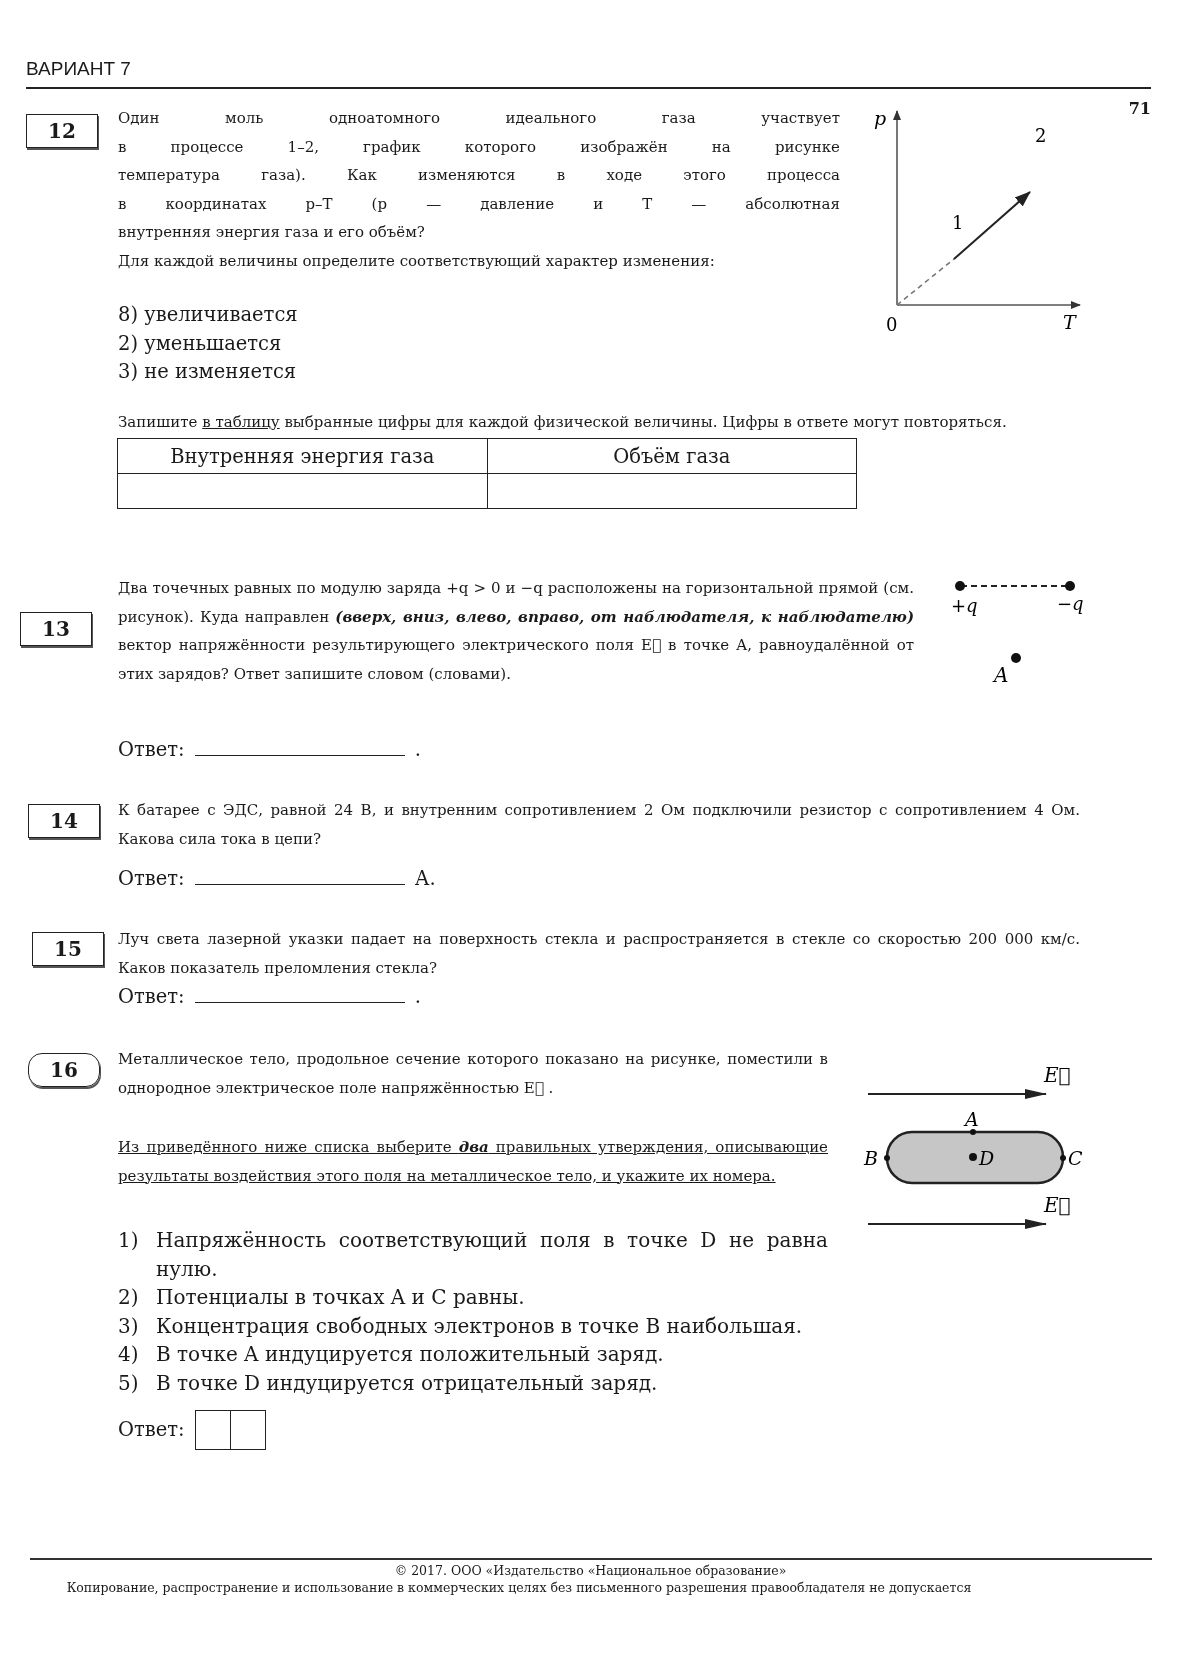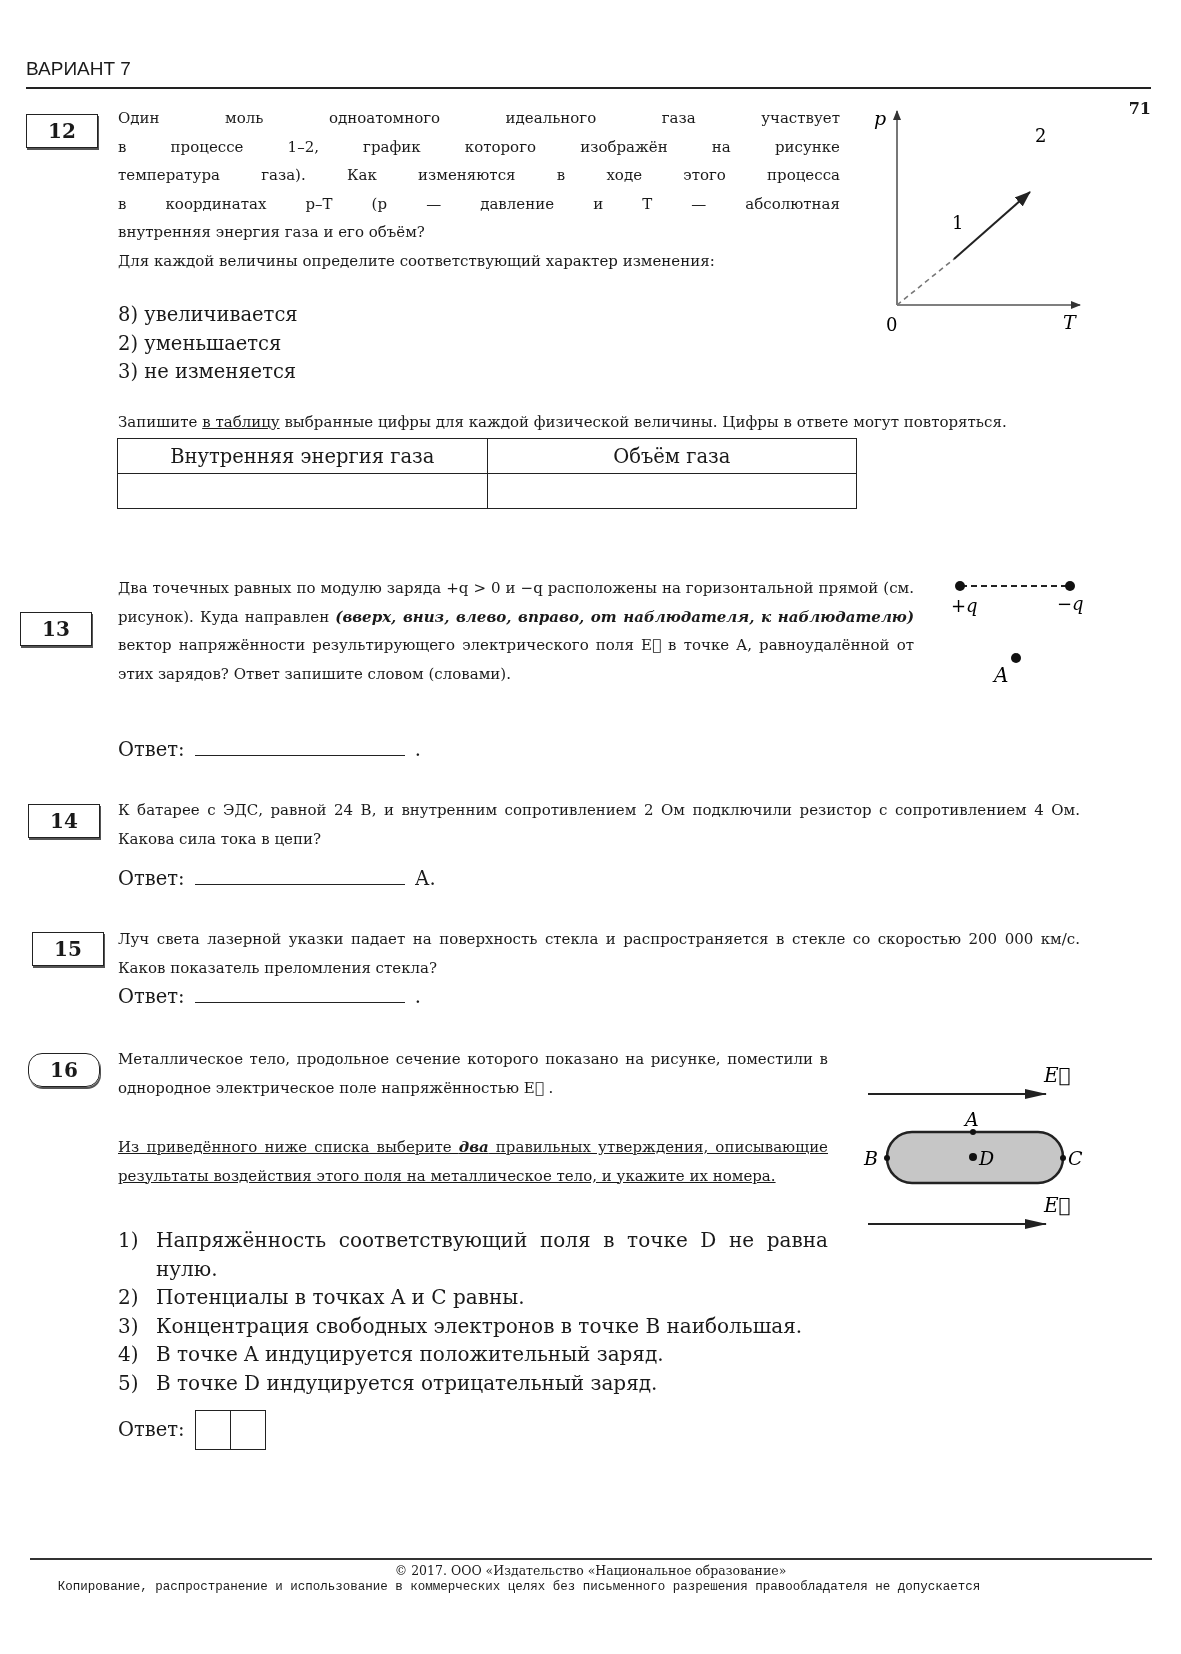--- a/index.html
+++ b/index.html
@@ -19,21 +19,21 @@
   .opts div { white-space: nowrap; }
   table.ans { position: absolute; border-collapse: collapse; font-size: 19.5px; }
   table.ans td { border: 1.5px solid #222; height: 34px; text-align: center; padding: 0; }
   .answer-line { position: absolute; font-size: 19.5px; }
   .blank { display: inline-block; width: 210px; border-bottom: 1.5px solid #222; height: 18px; margin: 0 10px 0 10px; vertical-align: baseline; }
   .boxes { display: inline-block; vertical-align: middle; margin-left: 10px; border: 1.5px solid #222; height: 38px; }
   .boxes span { display: inline-block; width: 34px; height: 38px; }
   .boxes span + span { border-left: 1.5px solid #222; }
   .footer-rule { left: 30px; top: 1558px; width: 1122px; height: 1.5px; background: #333; }
   .footer1 { left: 0; width: 1181px; top: 1563px; text-align: center; font-size: 12.5px; }
-  .footer2 { left: 0; width: 1038px; top: 1580px; text-align: center; font-size: 12.5px; font-family: Liberation Mono, monospace; }
+  .footer2 { left: 0; width: 1038px; top: 1580px; text-align: center; font-size: 12.5px; }
   .numlist { position: absolute; font-size: 20px; line-height: 28.5px; }
   .numlist .row { display: flex; }
   .numlist .n { width: 38px; flex: none; }
   svg text { font-family: "DejaVu Serif", "Liberation Serif", serif; }
 </style>
 </head>
 <body>
 
 <div class="abs header-left">ВАРИАНТ 7</div>
 <div class="abs header-right">71</div>

